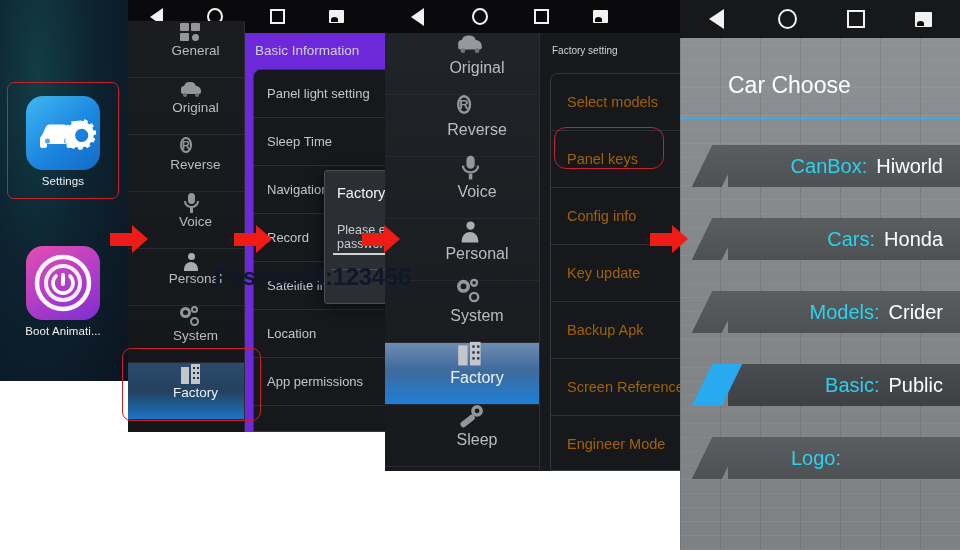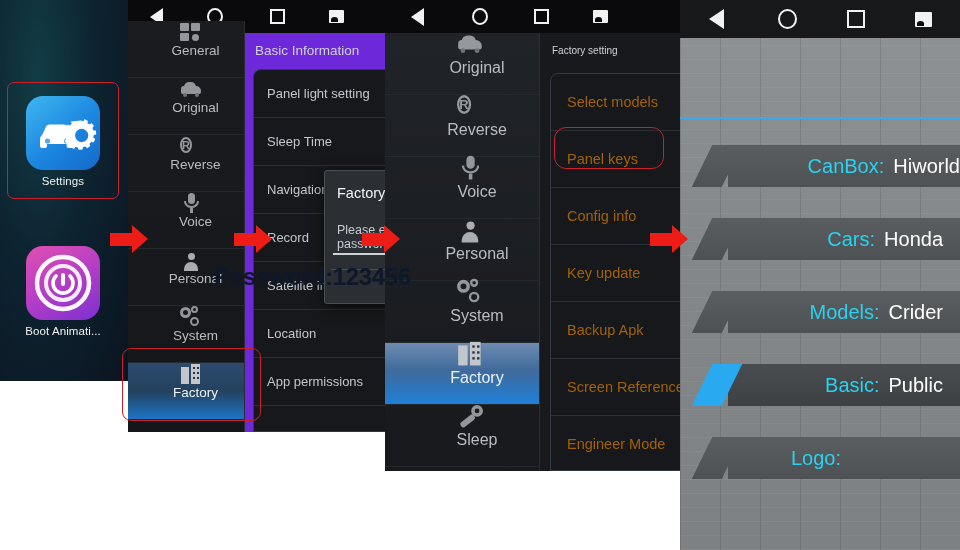--- a/index.html
+++ b/index.html
@@ -379,23 +379,24 @@
         </div>
       <div class="nb" style="width:68px">
           <span class="nb-rec" style="width:18px;height:18px;"></span>
         </div>
       <div class="nb" style="width:66px">
           <span class="nb-shot" style="width:17px;height:15px;"></span>
         </div>
     </div>
     <div class="bg"></div>
 
+    <div id="cc-title">Car Choose</div>
     <div id="cc-line"></div>
 
-    <div class="cc-row" style="top:145px;justify-content:flex-end;">
+    <div class="cc-row" style="top:145px;">
       <div class="cc-inner">
         <span class="cc-label">CanBox:</span>
         <span class="cc-value">Hiworld</span>
       </div>
     </div>
     <div class="cc-row" style="top:218px;text-align:center;">
       <div class="cc-inner">
         <span class="cc-label">Cars:</span>
         <span class="cc-value">Honda</span>
       </div>

